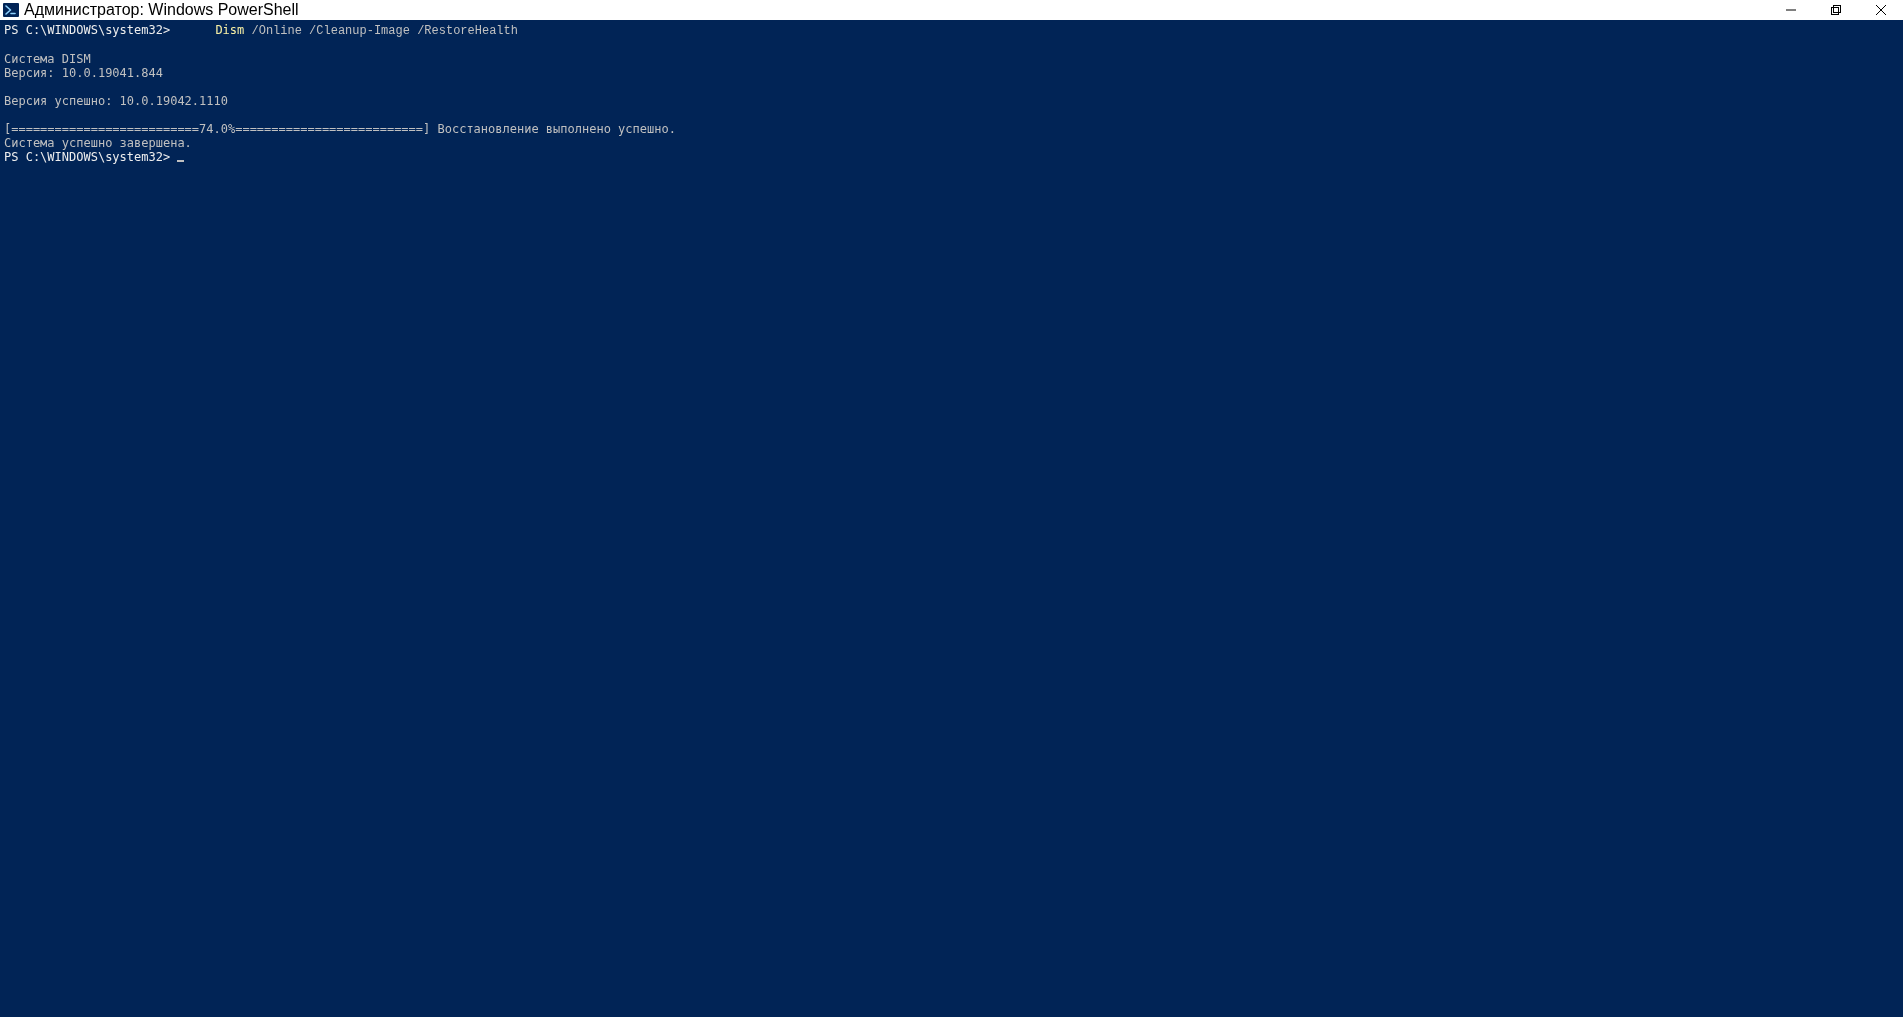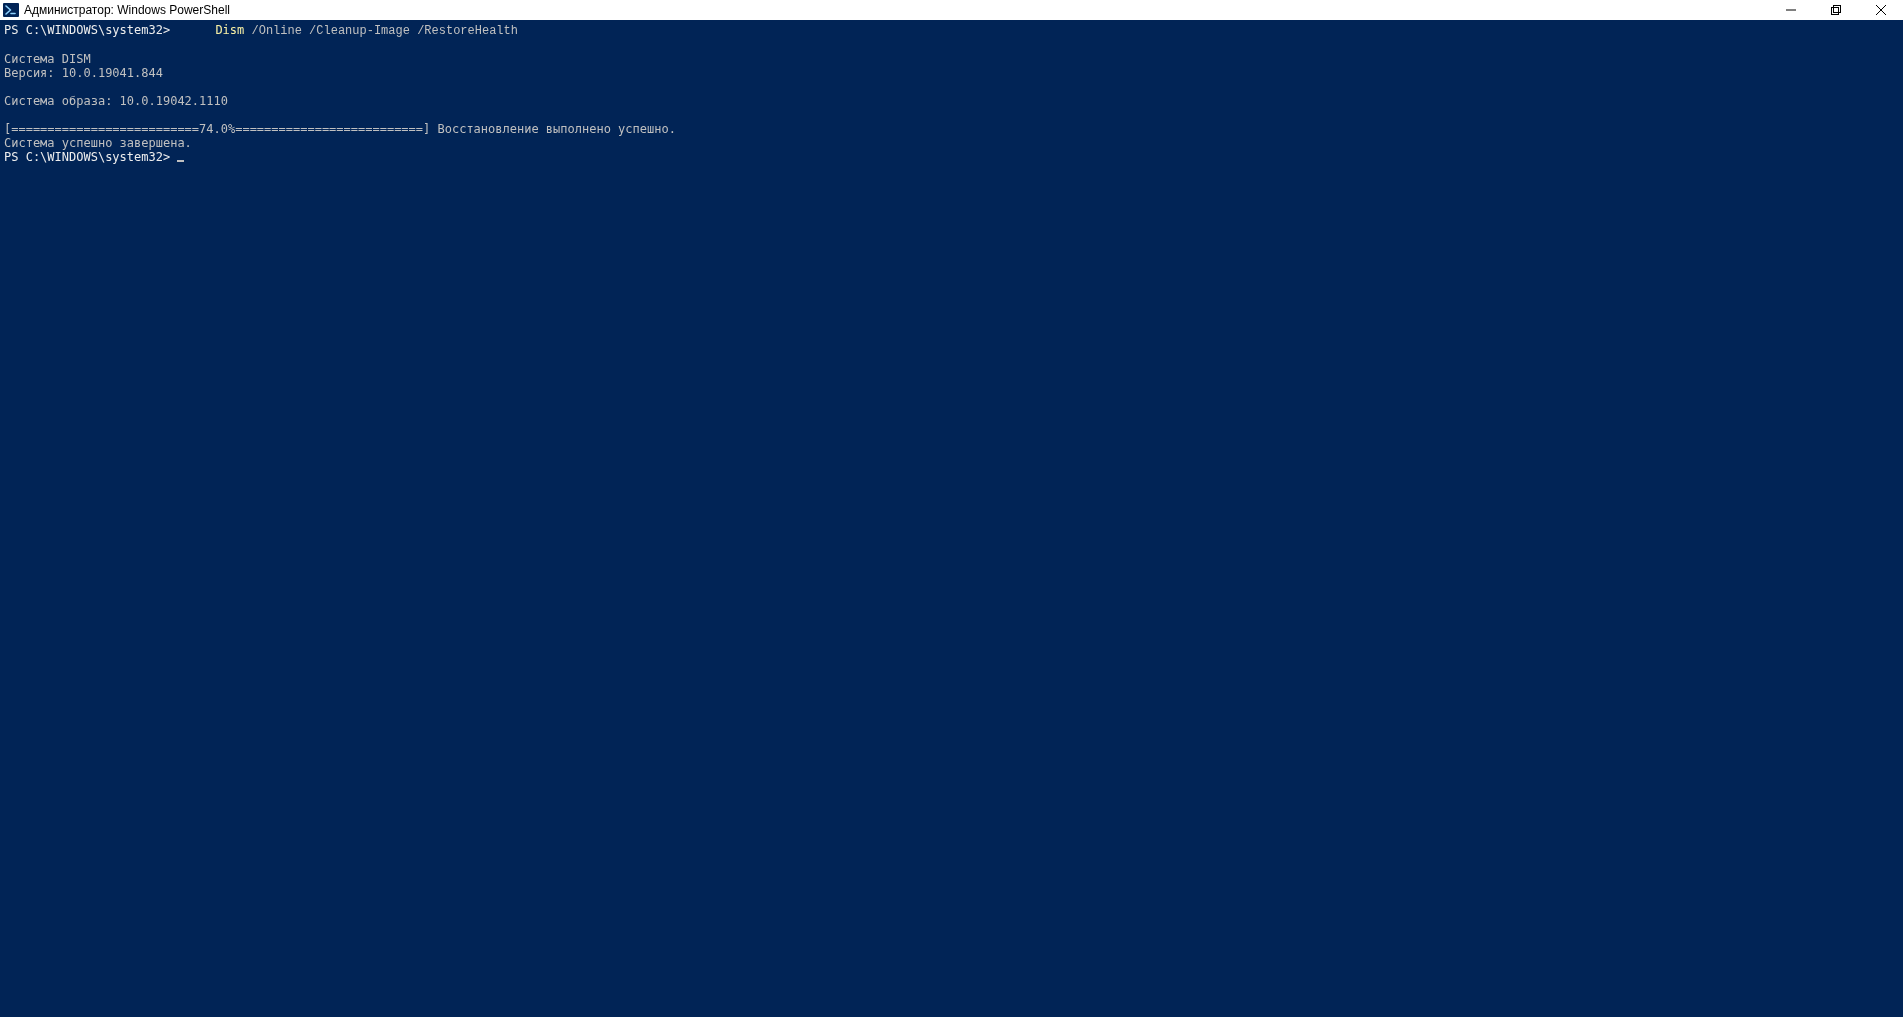--- a/index.html
+++ b/index.html
@@ -15,21 +15,21 @@
     width: 100%;
     height: 100%;
     display: flex;
     flex-direction: column;
   }
   .titlebar {
     background: #ffffff;
     height: 20px;
     display: flex;
     align-items: center;
-    font-size: 12px;
+    font-size: 16px;
     color: #000;
     user-select: none;
   }
   .titlebar .icon-box {
     width: 16px;
     height: 16px;
     margin: 0 5px 0 3px;
     display: flex;
     align-items: center;
     justify-content: center;
@@ -115,19 +115,19 @@
         </svg>
       </div>
     </div>
   </div>
 
   <div class="terminal"><span class="prompt-white">PS C:\WINDOWS\system32&gt; </span><span class="cmd-yellow">Dism</span><span class="cmd-gray"> /Online /Cleanup-Image /RestoreHealth</span>
 <span class="out-gray"></span>
 <span class="out-gray">Cистема DISM</span>
 <span class="out-gray">Версия: 10.0.19041.844</span>
 <span class="out-gray"></span>
-<span class="out-gray">Cистема образа: 10.0.19042.1110</span>
+<span class="out-gray">Версия успешно: 10.0.19042.1110</span>
 <span class="out-gray"></span>
 <span class="out-gray">[==========================74.0%==========================] Восстановление выполнено успешно.</span>
 <span class="out-gray">Cистема успешно завершена.</span>
 <span class="prompt-white">PS C:\WINDOWS\system32&gt; </span><span class="cursor"></span></div>
 
 </div>
 
 </body></html>

